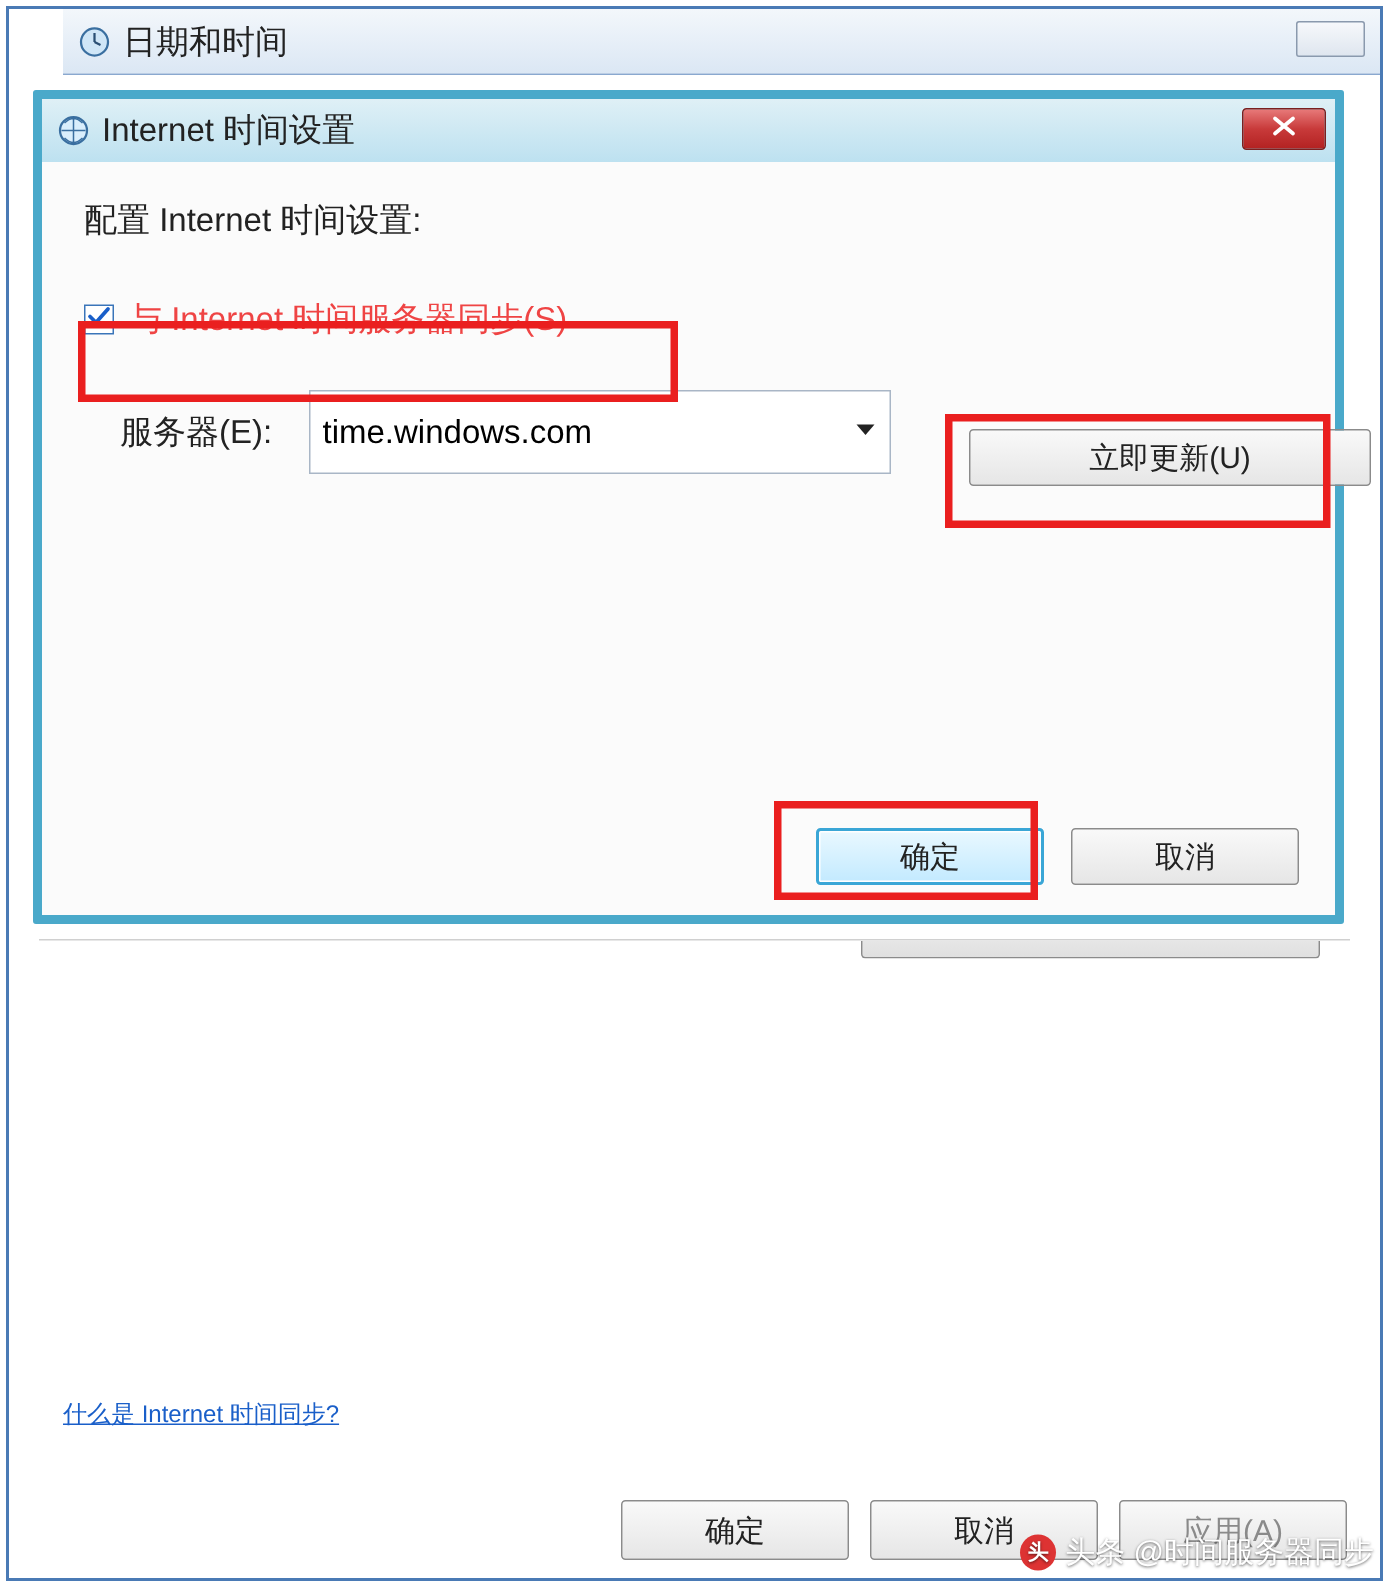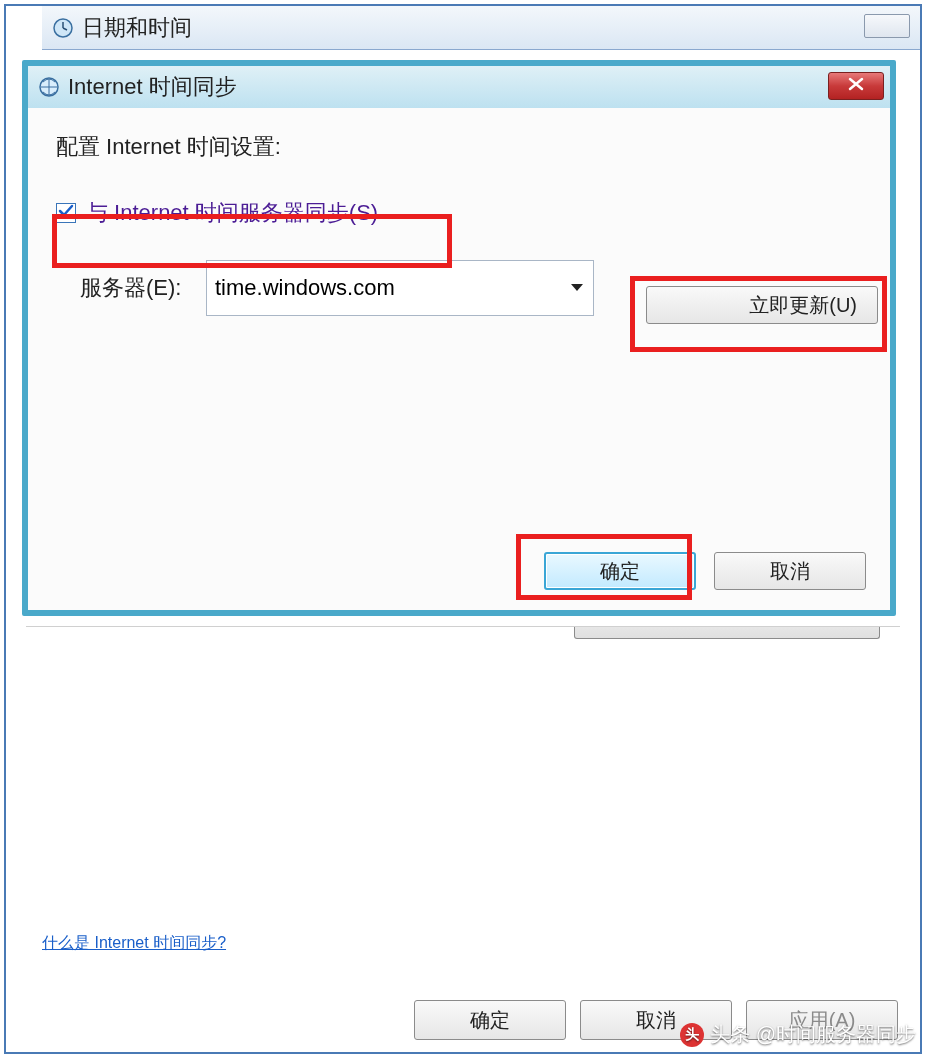--- a/index.html
+++ b/index.html
@@ -147,21 +147,21 @@
       justify-content: center;
       cursor: pointer;
       flex-shrink: 0;
     }
     .checkbox svg {
       width: 16px;
       height: 16px;
     }
     .sync-label {
       font-size: 22px;
-      color: #4c1d95;
+      color: #ef4444;
       cursor: pointer;
     }
 
     .server-row {
       display: flex;
       align-items: center;
       padding-left: 24px;
       height: 60px;
       margin-top: 8px;
     }
@@ -201,22 +201,21 @@
       border-radius: 3px;
       font-size: 20px;
       color: #222;
       cursor: pointer;
       padding: 0 20px;
     }
     .btn-update {
       position: absolute;
       top: 178px;
       left: 618px;
-      width: 232px;
-      text-align: right;
+      width: 268px;
     }
 
     .dialog-footer {
       position: absolute;
       bottom: 20px;
       right: 24px;
       display: flex;
       gap: 18px;
     }
     .btn-ok {
@@ -347,21 +346,21 @@
 </div>
 
 <div class="dialog-window">
   <div class="dialog-titlebar">
     <span class="clock-icon">
       <svg viewBox="0 0 22 22">
           <circle cx="11" cy="11" r="9" fill="#d9eefc" stroke="#3a6fa0" stroke-width="1.5"></circle>
           <path d="M3 11 H19 M11 3 V19 M5 6 Q11 0 17 6 M5 16 Q11 22 17 16" stroke="#3a6fa0" stroke-width="1" fill="none"></path>
         </svg>
     </span>
-    <span class="dialog-title">Internet 时间同步</span>
+    <span class="dialog-title">Internet 时间设置</span>
     <div class="dialog-close">
       <span>
         <svg viewBox="0 0 18 14">
             <path d="M3 2 L15 12 M15 2 L3 12" stroke="#fff" stroke-width="2.5" stroke-linecap="round"></path>
           </svg>
       </span>
     </div>
   </div>
 
   <div class="dialog-body">

